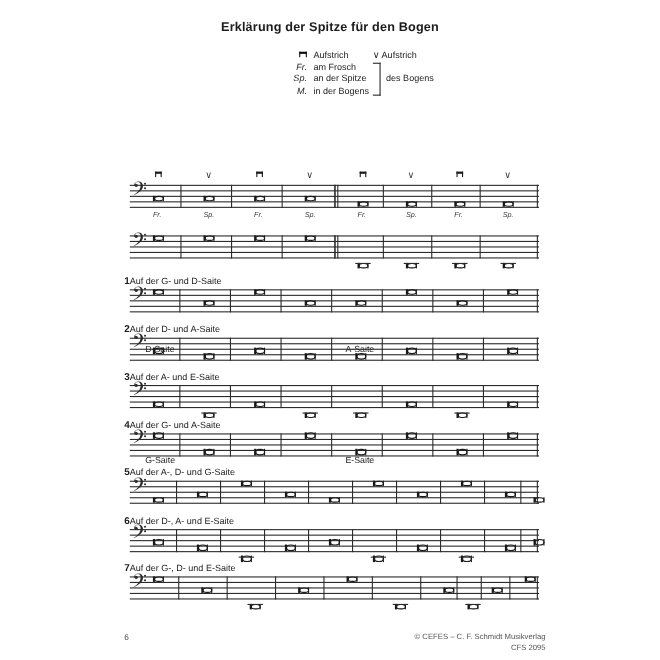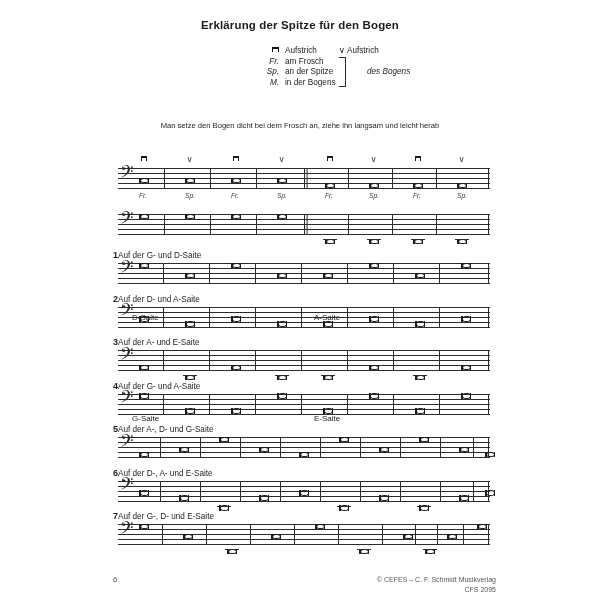--- a/index.html
+++ b/index.html
@@ -85,25 +85,24 @@
     left: 84px;
     top: 11px;
     width: 7px;
     height: 30px;
     border: 1px solid #2a2a2a;
     border-left: none;
     box-sizing: border-box;
   }
   .legend-bogens {
     position: absolute;
-    left: 112px;
+    left: 96px;
     top: 21px;
     font-size: 8.2px;
     white-space: nowrap;
-    font-style: italic;
   }
 
   
   .sub-title {
     position: absolute;
     top: 108px;
     left: 0;
     width: 600px;
     text-align: center;
     font-size: 9px;
@@ -281,21 +280,20 @@
     </div>
     <div class="legend-row">
       <span class="legend-abbr">M.</span>
       <span class="legend-txt">in der Bogens</span>
     </div>
     <div class="brace-wrap"></div>
     <div class="legend-bogens">des Bogens</div>
   </div>
 
   <div class="intro">
-    <div>Man setze den Bogen dicht bei dem Frosch an, ziehe ihn langsam und leicht herab</div>
   </div>
 
   <div id="music-root">
       <div class="system" style="top: 168px;">
         <div class="staff">
           <div class="ln l0"></div>
           <div class="ln l1"></div>
           <div class="ln l2"></div>
           <div class="ln l3"></div>
           <div class="ln l4"></div>

